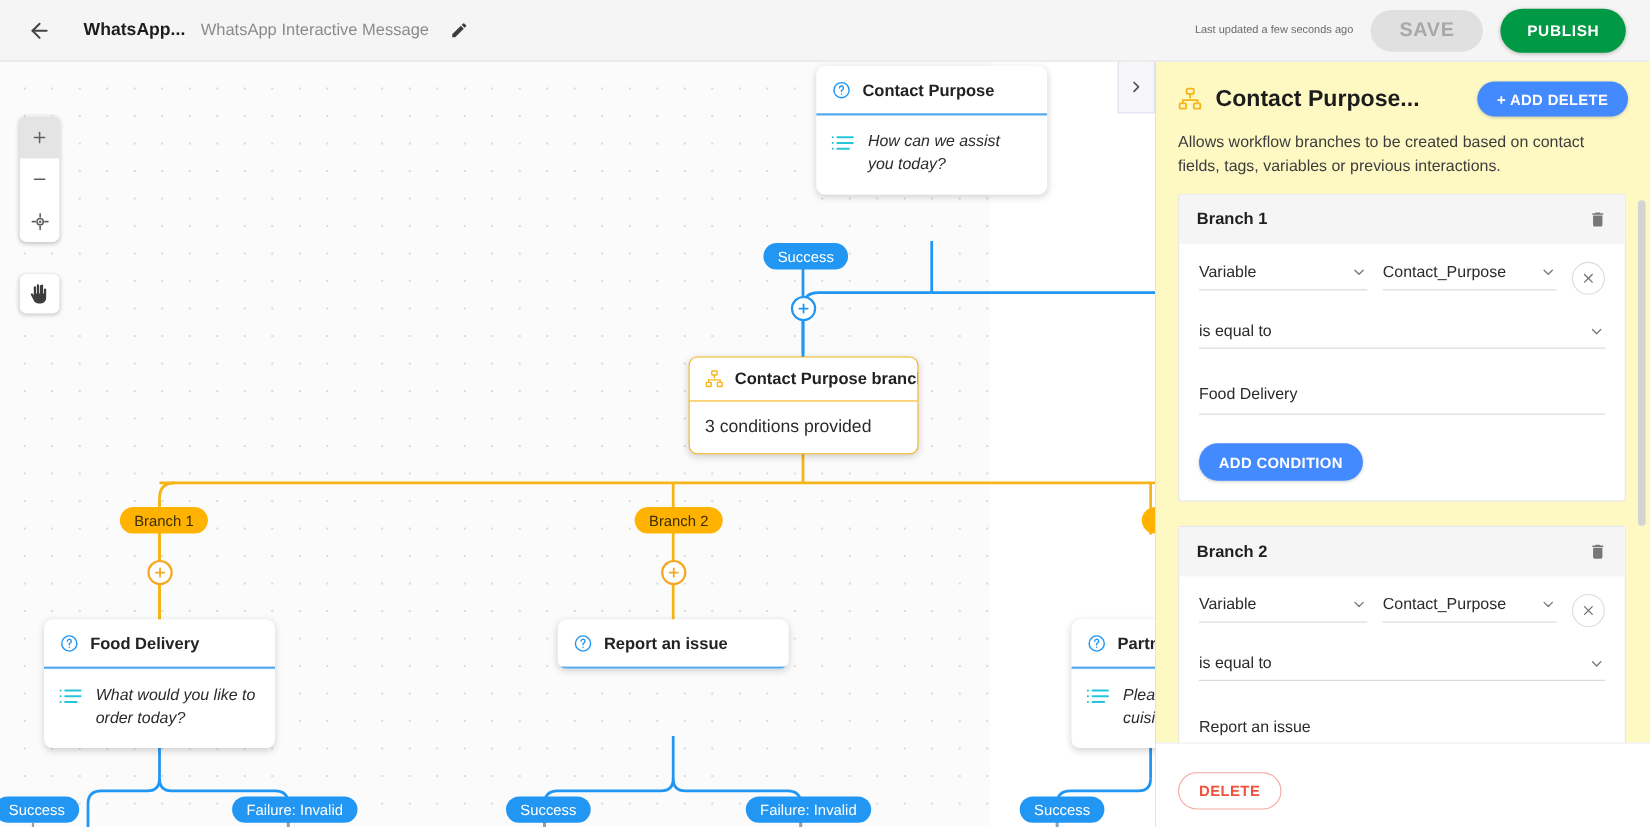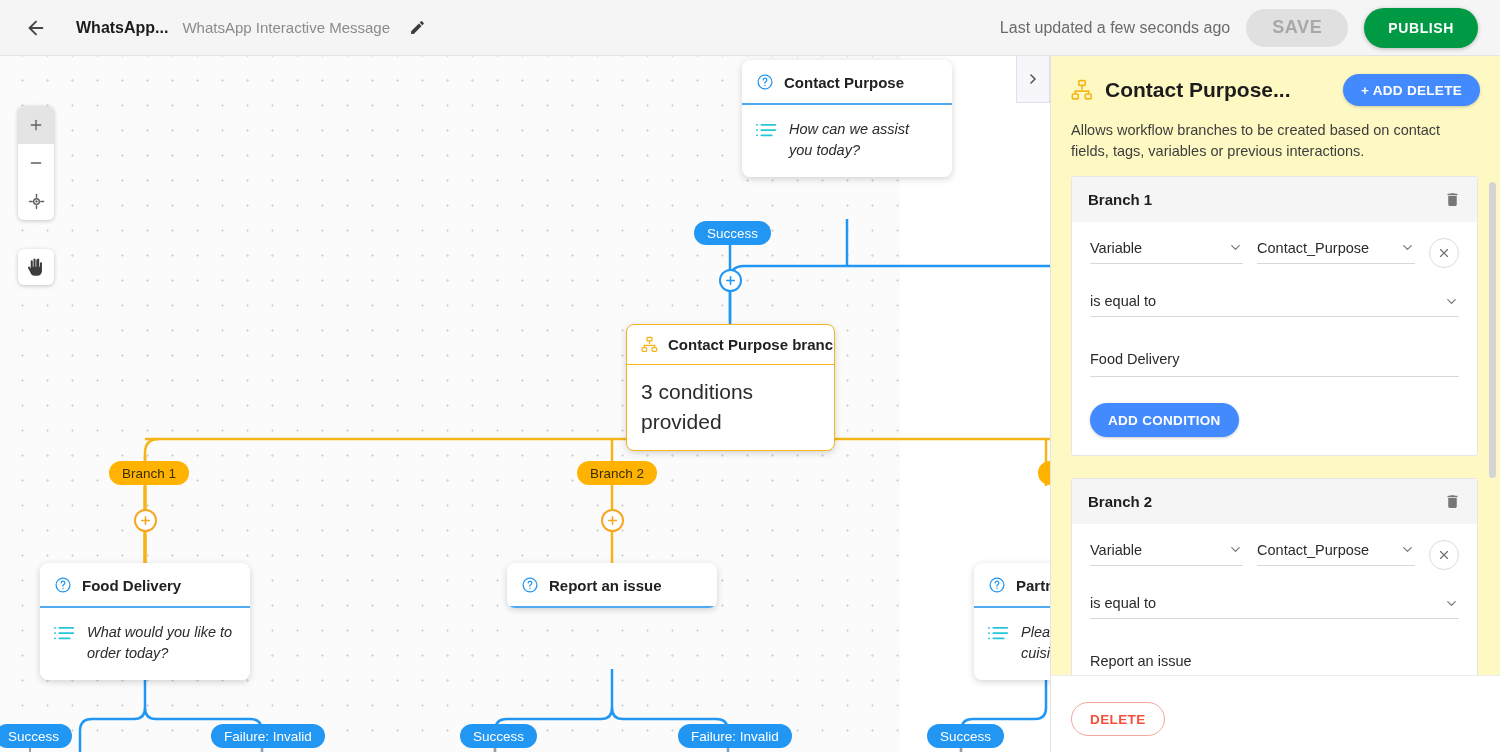--- a/index.html
+++ b/index.html
@@ -30,21 +30,21 @@
   }
   .edit-btn {
     width: 30px; height: 30px; margin-left: 12px;
     display: flex; align-items: center; justify-content: center;
     border-radius: 50%; cursor: pointer; color: #3c3c3c;
   }
   .topbar-right {
     margin-left: auto; display: flex; align-items: center; gap: 16px;
     margin-right: 22px;
   }
-  .last-updated { font-size: 16px; color: #6b6b6b; white-space: nowrap; }
+  .last-updated { font-size: 10px; color: #6b6b6b; white-space: nowrap; }
   .btn-save {
     background: #e0e0e0; color: #a8a8a8; border: none;
     padding: 0 26px; height: 38px; border-radius: 19px;
     font-size: 18px; font-weight: bold; letter-spacing: .6px;
     font-family: inherit; cursor: default;
   }
   .btn-publish {
     background: #009a45; color: #fff; border: none;
     padding: 0 24px; height: 40px; border-radius: 20px;
     font-size: 14px; font-weight: bold; letter-spacing: .6px;
@@ -112,21 +112,21 @@
   .node.branch .node-head { border-bottom: 1.5px solid #f5b519; padding: 11px 14px; }
   .node-title { font-size: 15px; font-weight: bold; color: #222; white-space: nowrap; }
   .node-body {
     display: flex; align-items: flex-start; gap: 12px;
     padding: 14px 16px 16px 14px;
   }
   .node-body .node-text {
     font-size: 14.5px; font-style: italic; color: #2b2b2b; line-height: 1.45;
   }
   .node.branch .node-body { padding: 12px 14px; }
-  .node.branch .node-text { font-style: normal; font-size: 21px; color: #2b2b2b; }
+  .node.branch .node-text { font-style: normal; font-size: 16px; color: #2b2b2b; }
 
   
   .pill {
     position: absolute; height: 24px; border-radius: 12px;
     display: flex; align-items: center; justify-content: center;
     padding: 0 13px; font-size: 13.5px; color: #fff;
     white-space: nowrap; z-index: 12;
   }
   .pill.blue { background: #2196f3; }
   .pill.amber { background: #ffb300; color: #3a2d00; }

